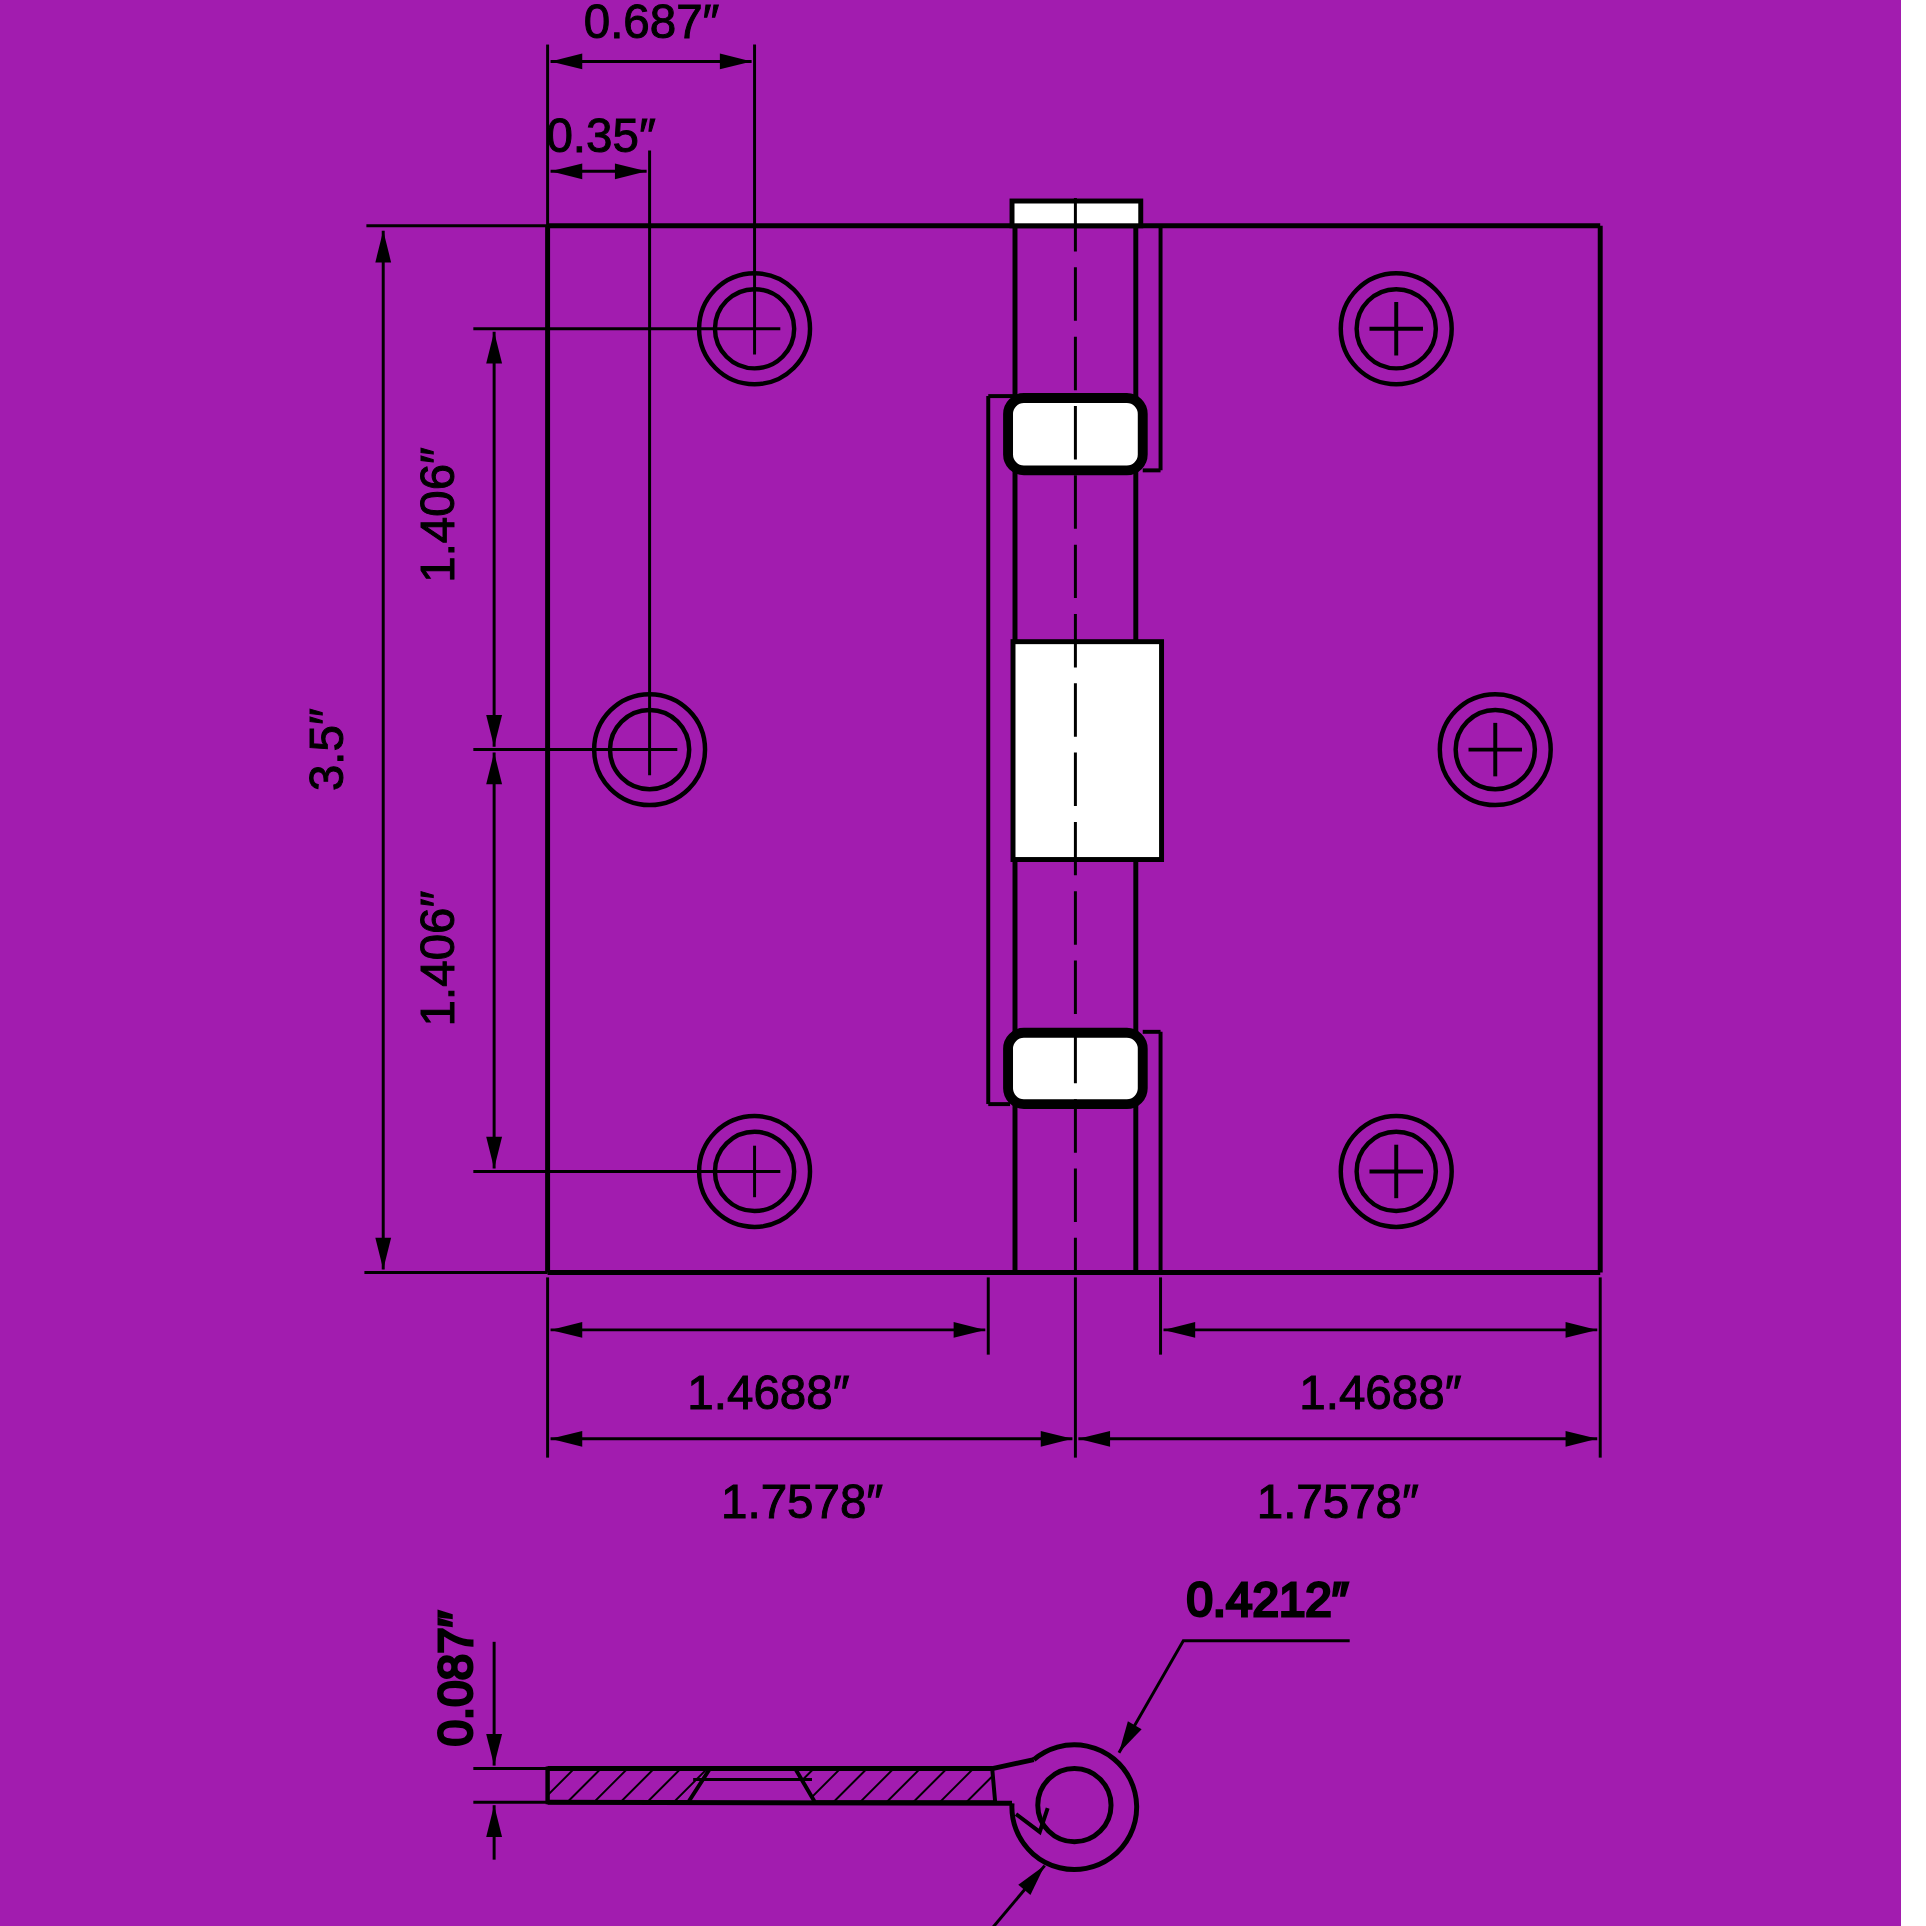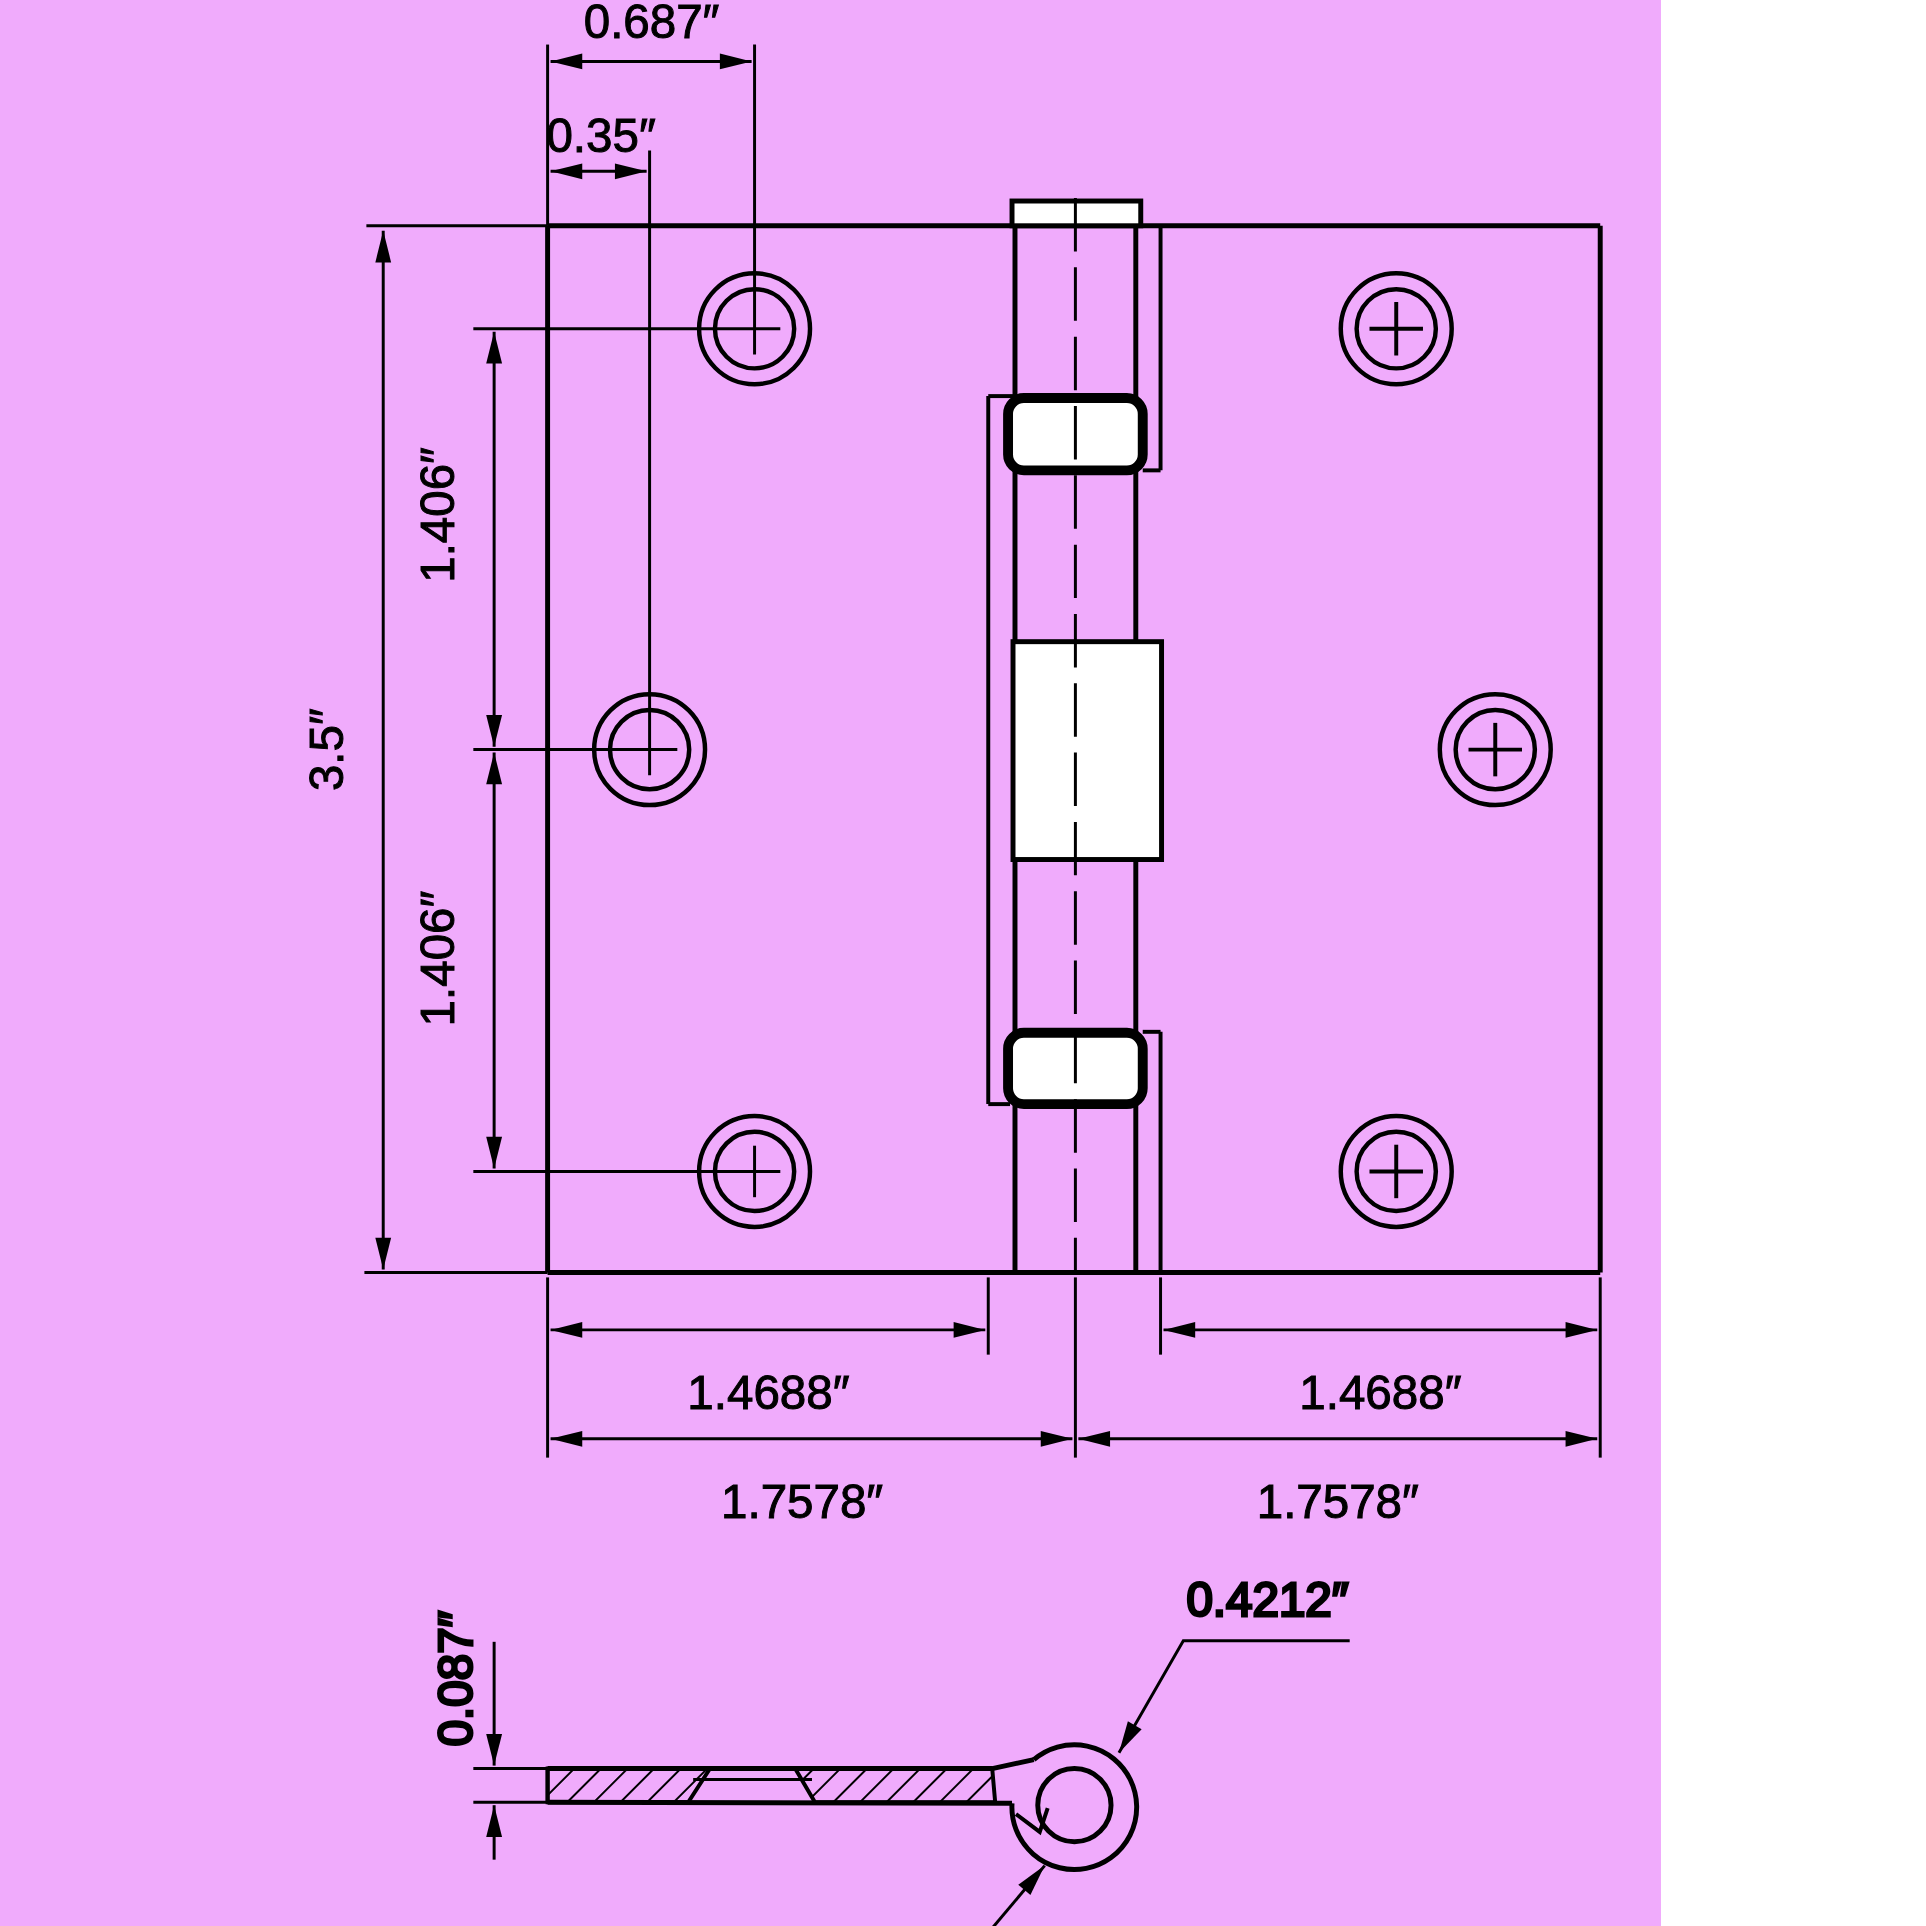--- a/index.html
+++ b/index.html
@@ -1,16 +1,16 @@
 <!DOCTYPE html>
 <html><head>
 <meta charset="utf-8">
 <style>
   html,body{margin:0;padding:0;background:#ffffff;}
-  .page{width:1661px;height:1927px;background:#f0abfc;position:relative;overflow:hidden;}
+  .page{width:1901px;height:1927px;background:#a21caf;position:relative;overflow:hidden;}
   svg{display:block;}
   text{font-family:"Liberation Sans","DejaVu Sans",sans-serif;fill:#000;}
   .dim-text{font-size:48px;}
 </style>
 </head>
 <body>
 
 <div class="page">
 <svg width="1927" height="1927" viewBox="0 0 1946 1946" xmlns="http://www.w3.org/2000/svg">
 

